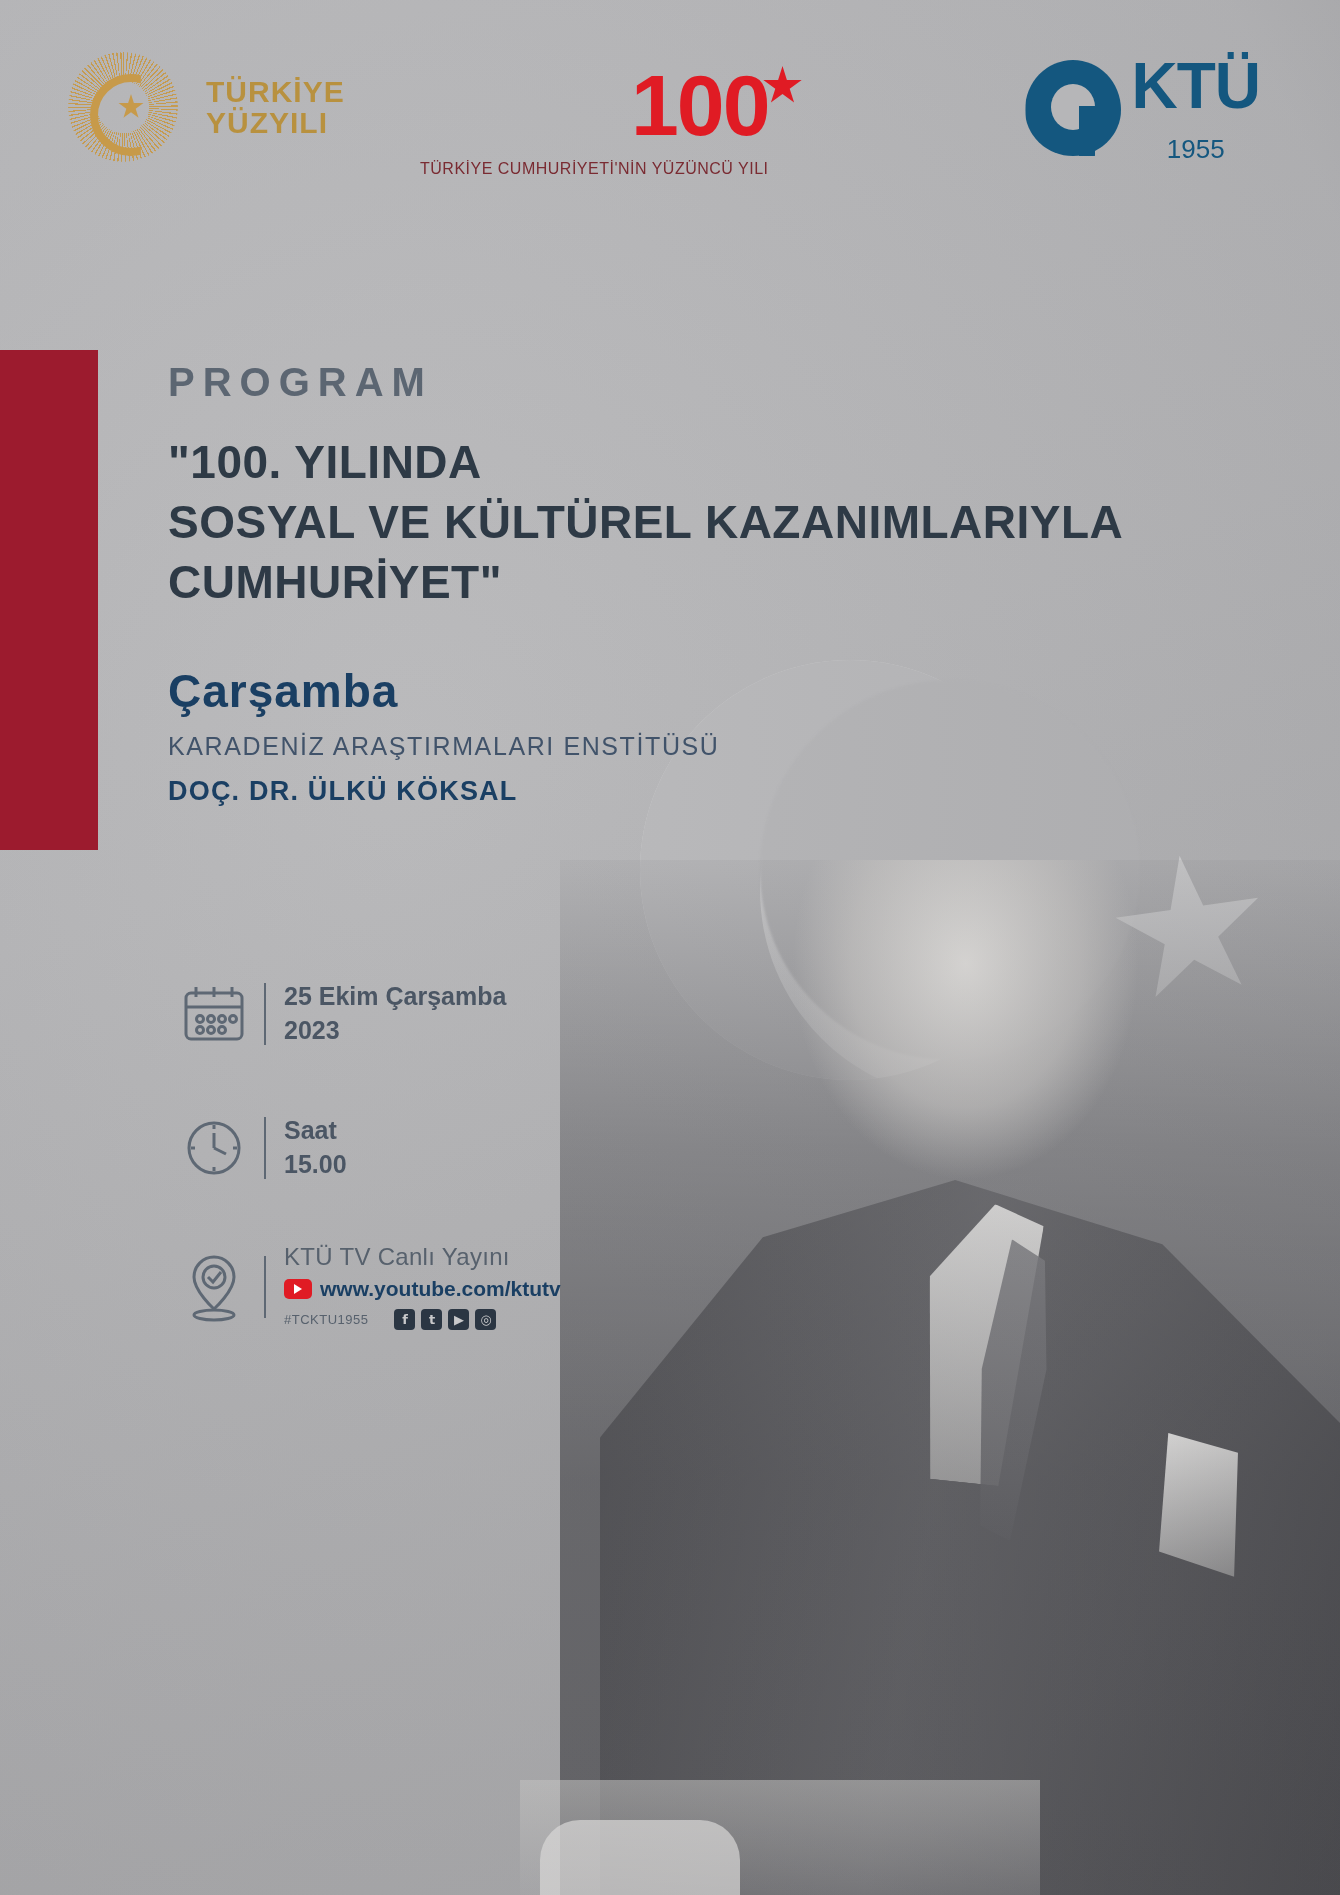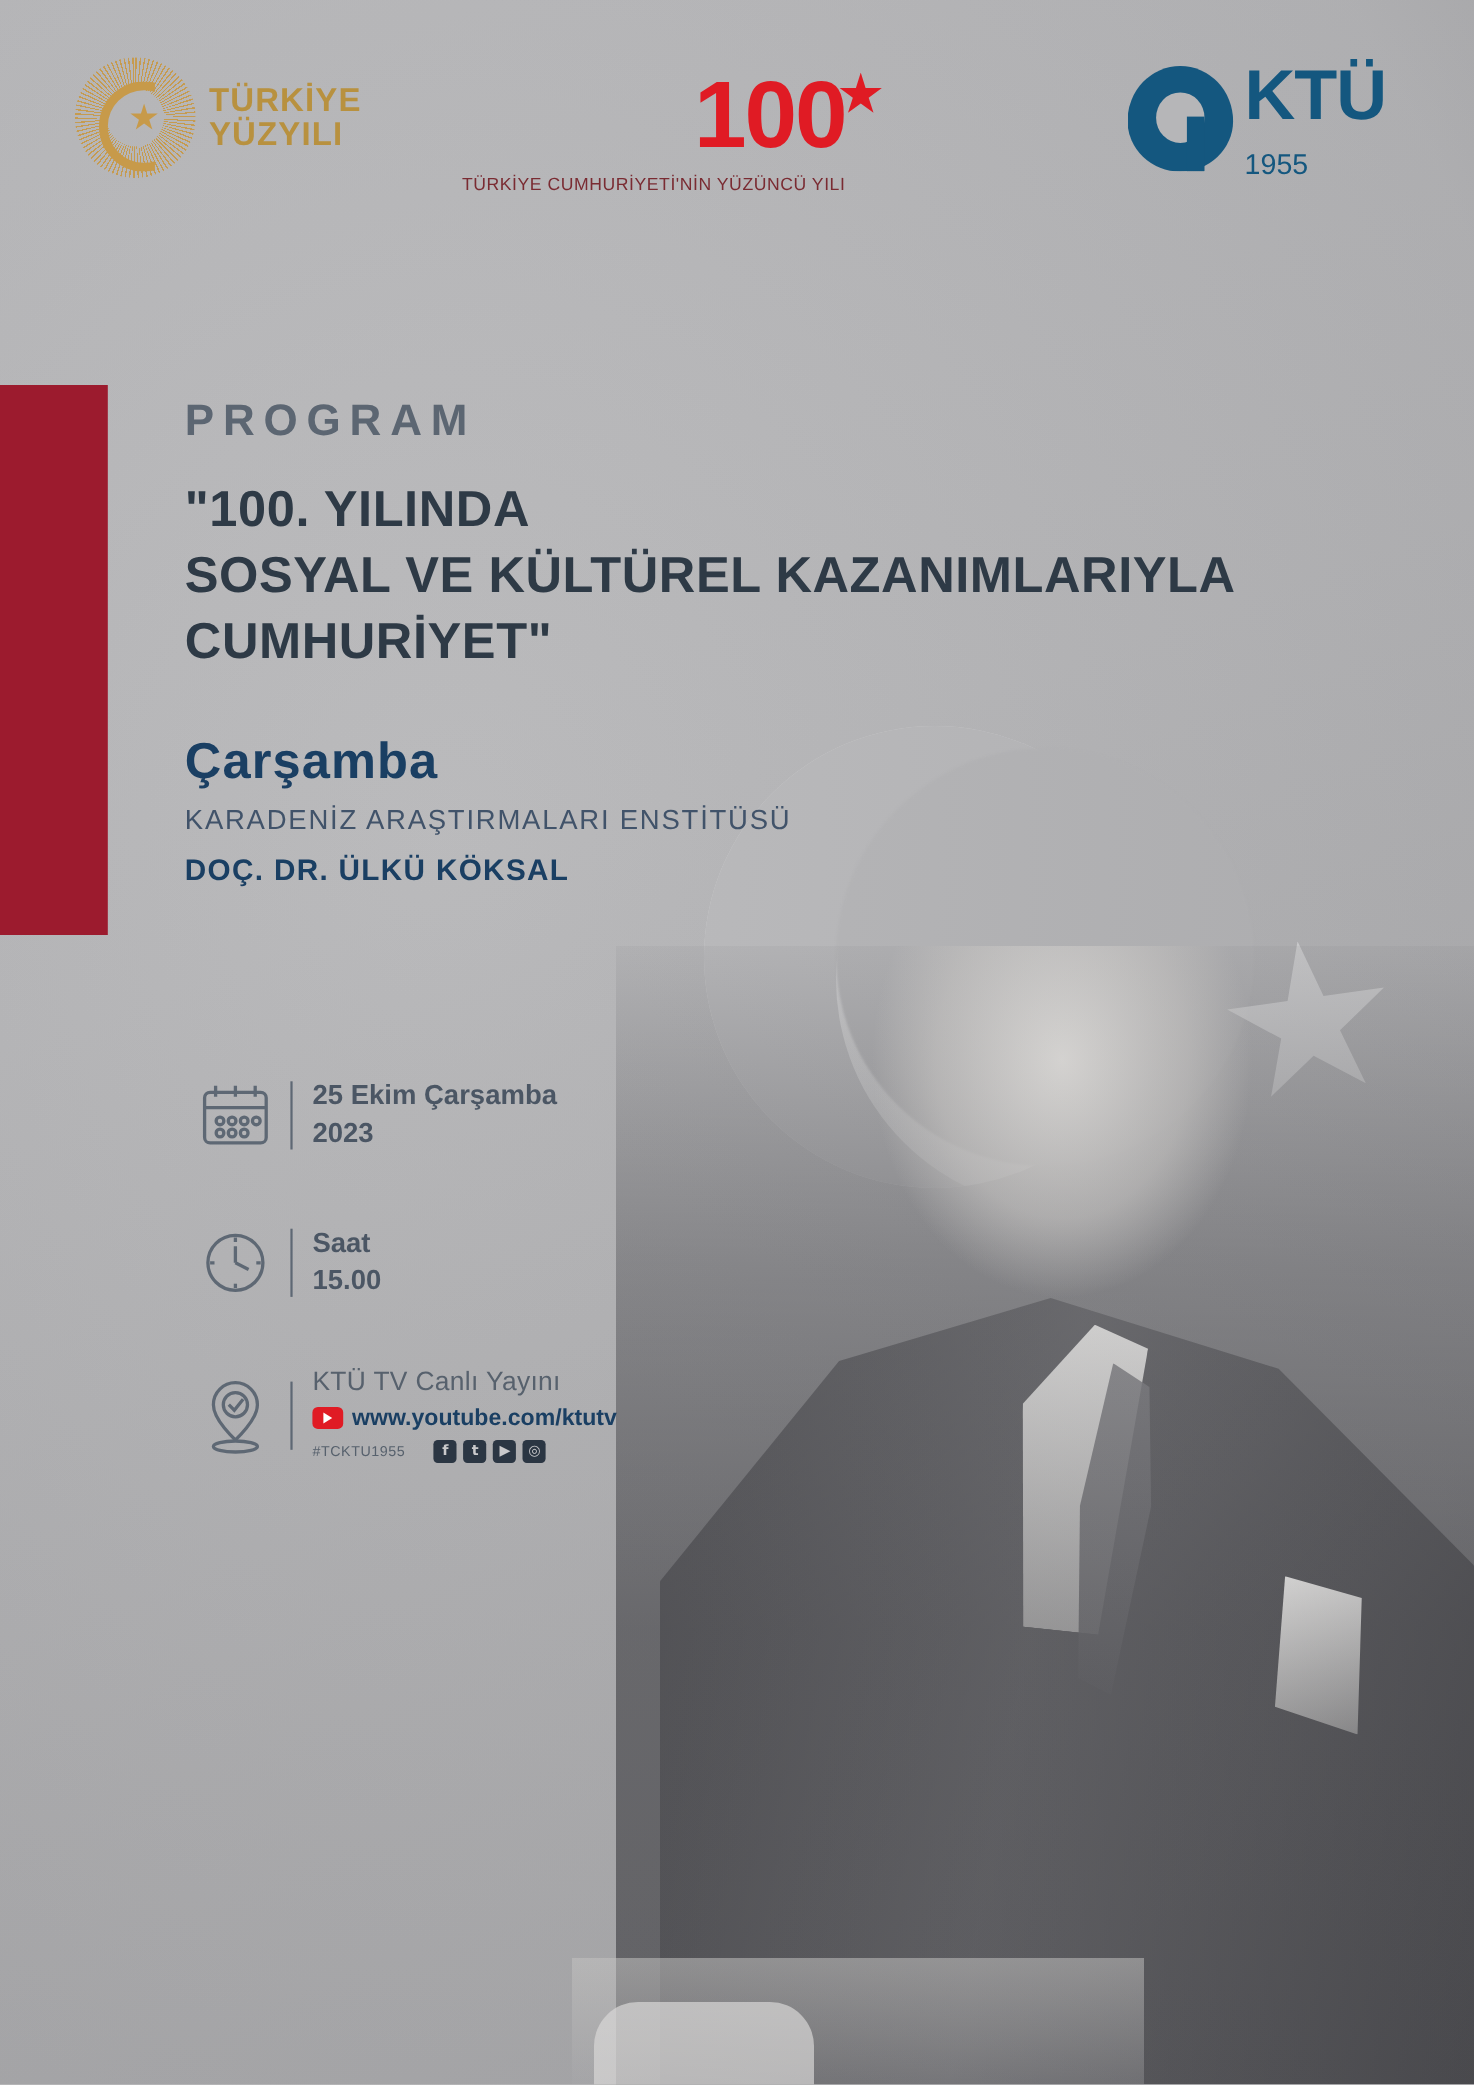--- a/index.html
+++ b/index.html
@@ -141,21 +141,21 @@
     width: 1340px;
     height: 150px;
   }
 
   .logo-tr-century {
     position: absolute;
     left: 68px;
     top: 8px;
     display: flex;
     align-items: center;
-    gap: 12px;
+    gap: 28px;
   }
   .tr-emblem {
     position: relative;
     width: 110px;
     height: 110px;
   }
   .tr-emblem .rays {
     position: absolute;
     inset: 0;
     border-radius: 50%;
@@ -263,21 +263,21 @@
   .ktu-text { line-height: 1; }
   .ktu-text .name {
     color: #14577f;
     font-size: 64px;
     font-weight: bold;
     letter-spacing: -1px;
   }
   .ktu-text .year {
     color: #14577f;
     font-size: 26px;
-    text-align: left;
+    text-align: center;
     margin-top: 18px;
   }
 
   
   .red-bar {
     position: absolute;
     left: 0;
     top: 350px;
     width: 98px;
     height: 500px;

